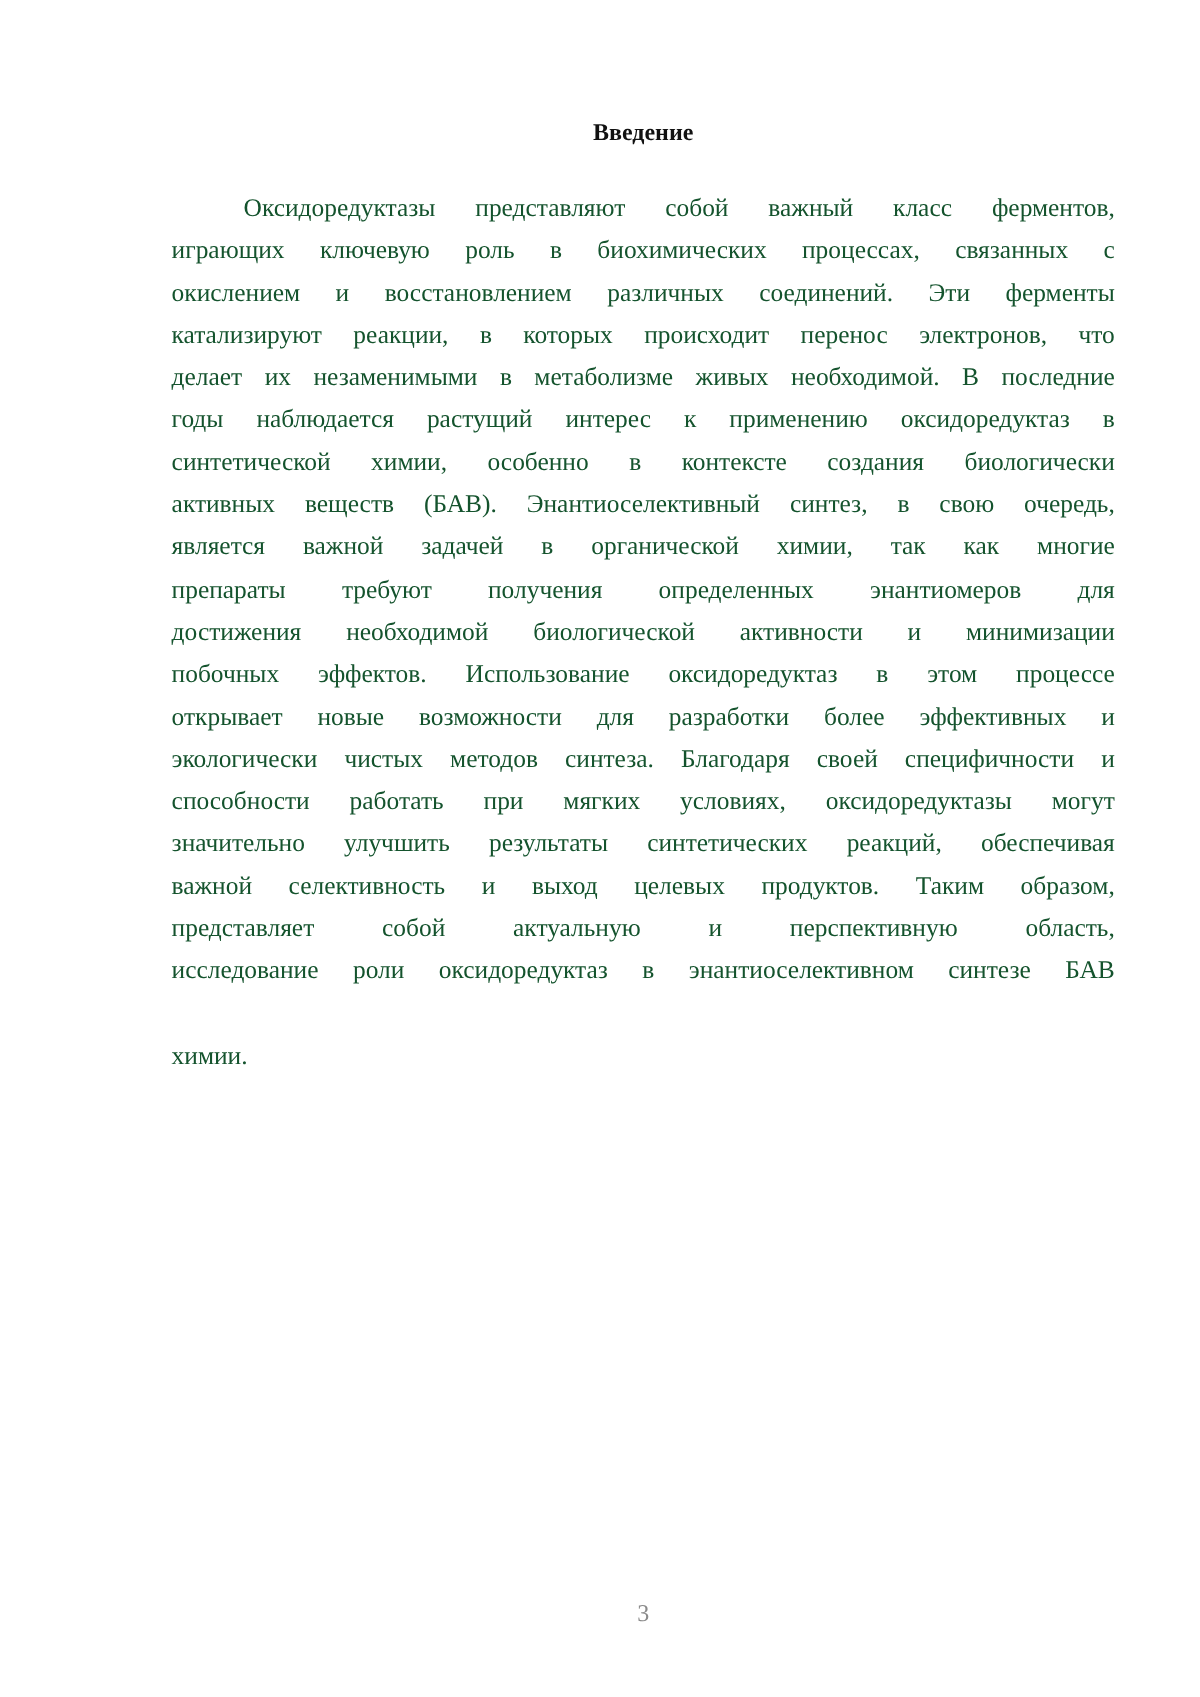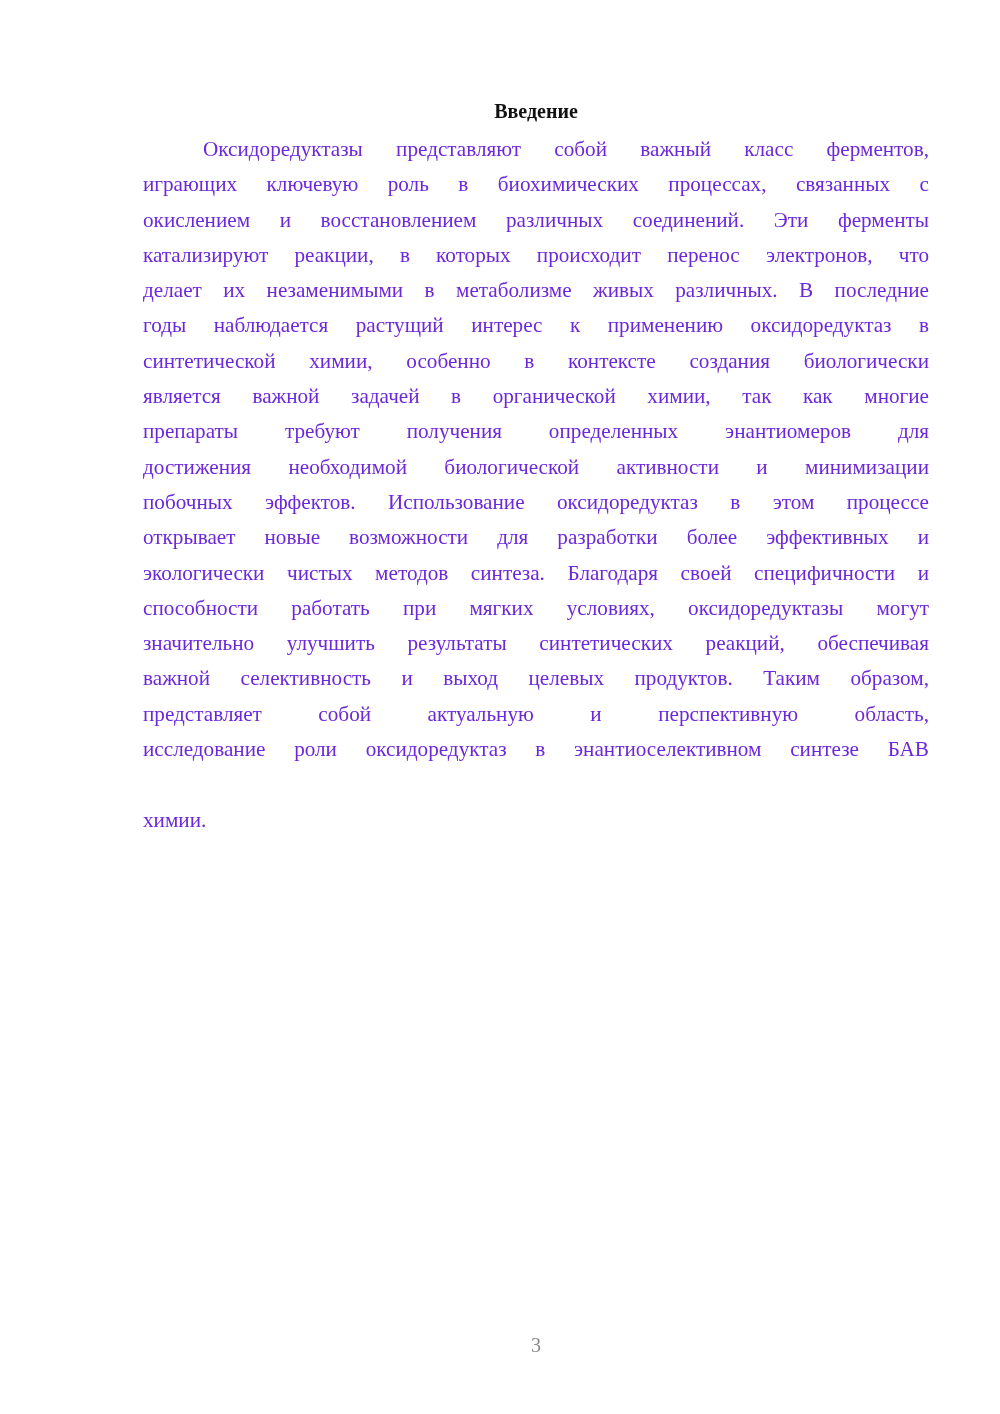--- a/index.html
+++ b/index.html
@@ -8,22 +8,22 @@
     position: absolute; left: 0; top: 0; width: 816px; height: 1414px;
     background: #ffffff; color: #1a1a1a;
     font-family: "Liberation Serif", "DejaVu Serif", serif;
   }
   .title {
     position: absolute; left: 0; width: 1072px; top: 97px;
     text-align: center; font-weight: bold; font-size: 20px; line-height: 28px;
     color: #111;
   }
   .body-text {
-    position: absolute; left: 143px; top: 132px; width: 786px;
-    font-size: 21.2px; line-height: 35.3px; color: #6d28d9;
+    position: absolute; left: 143px; top: 156px; width: 786px;
+    font-size: 21.2px; line-height: 35.3px; color: #14532d;
   }
   .line {
     display: block; text-align: justify; text-align-last: justify;
     white-space: nowrap; height: 35.3px;
   }
   .line.first { text-indent: 60px; }
   .line.last { text-align-last: left; margin-top: 36px; }
   .page-number {
     position: absolute; left: 0; width: 1072px; top: 1334px;
     text-align: center; font-size: 20px; color: #8a8a8a;
@@ -34,23 +34,24 @@
 <body>
 
 <div class="page">
   <div class="title">Введение</div>
 
   <div class="body-text">
     <span class="line first">Оксидоредуктазы представляют собой важный класс ферментов,</span>
     <span class="line">играющих ключевую роль в биохимических процессах, связанных с</span>
     <span class="line">окислением и восстановлением различных соединений. Эти ферменты</span>
     <span class="line">катализируют реакции, в которых происходит перенос электронов, что</span>
-    <span class="line">делает их незаменимыми в метаболизме живых различных. В последние</span>
+    <span class="line">делает их незаменимыми в метаболизме живых необходимой. В последние</span>
     <span class="line">годы наблюдается растущий интерес к применению оксидоредуктаз в</span>
     <span class="line">синтетической химии, особенно в контексте создания биологически</span>
+    <span class="line">активных веществ (БАВ). Энантиоселективный синтез, в свою очередь,</span>
     <span class="line">является важной задачей в органической химии, так как многие</span>
     <span class="line">препараты требуют получения определенных энантиомеров для</span>
     <span class="line">достижения необходимой биологической активности и минимизации</span>
     <span class="line">побочных эффектов. Использование оксидоредуктаз в этом процессе</span>
     <span class="line">открывает новые возможности для разработки более эффективных и</span>
     <span class="line">экологически чистых методов синтеза. Благодаря своей специфичности и</span>
     <span class="line">способности работать при мягких условиях, оксидоредуктазы могут</span>
     <span class="line">значительно улучшить результаты синтетических реакций, обеспечивая</span>
     <span class="line">важной селективность и выход целевых продуктов. Таким образом,</span>
     <span class="line">представляет собой актуальную и перспективную область,</span>

